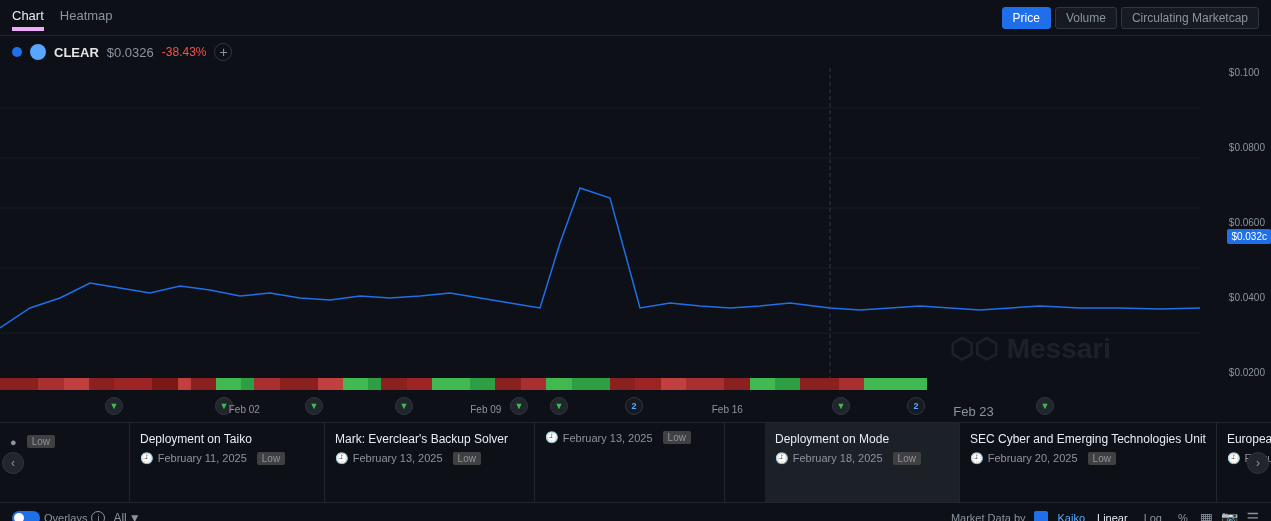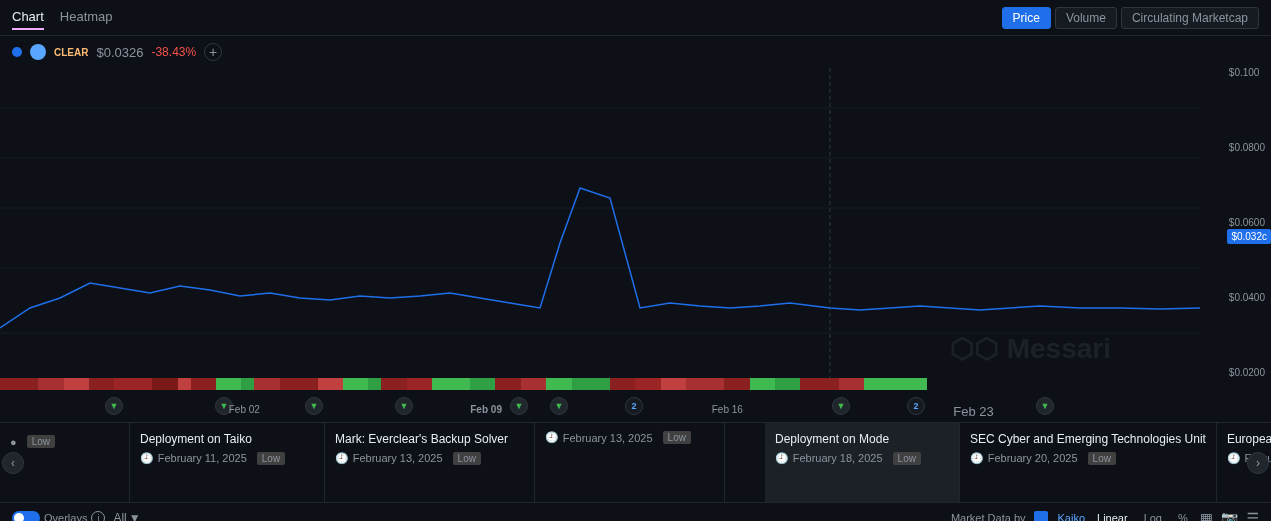--- a/index.html
+++ b/index.html
@@ -27,21 +27,21 @@
       gap: 16px;
     }
     .tab {
       color: #8b949e;
       cursor: pointer;
       padding: 4px 0;
       font-size: 13px;
     }
     .tab.active {
       color: #e6edf3;
-      border-bottom: 2px solid #f0abfc;
+      border-bottom: 4px solid #f0abfc;
     }
     .header-right {
       display: flex;
       gap: 4px;
       padding-left: 10px;
     }
     .view-btn {
       background: #161b22;
       border: 1px solid #30363d;
       color: #8b949e;
@@ -64,23 +64,23 @@
       gap: 8px;
       height: 32px;
     }
     .symbol-icon {
       width: 16px;
       height: 16px;
       background: #58a6ff;
       border-radius: 50%;
     }
     .symbol-name {
-      color: #fdba74;
+      color: #e5e5e5;
       font-weight: 600;
-      font-size: 10px;
+      font-size: 13px;
     }
     .symbol-price {
       color: #8b949e;
       font-size: 13px;
     }
     .symbol-change {
       color: #f85149;
       font-size: 12px;
       text-align: center;
     }
@@ -510,21 +510,21 @@
     <div class="event-dot down-arrow">▼</div>
   </div>
   <div class="event-marker" style="left:907px;">
     <div class="event-dot count">2</div>
   </div>
   <div class="event-marker" style="left:1036px;">
     <div class="event-dot down-arrow">▼</div>
   </div>
 
   <span style="position:absolute;left:18%;color:#8b949e;font-size:10px;top:14px;">Feb 02</span>
-  <span style="position:absolute;left:37%;color:#8b949e;font-size:10px;top:14px;font-weight:bold;">Feb 09</span>
+  <span style="position:absolute;left:37%;color:#8b949e;font-size:10px;top:14px;">Feb 09</span>
   <span style="position:absolute;left:56%;color:#8b949e;font-size:10px;top:14px;">Feb 16</span>
   <span style="position:absolute;left:75%;color:#8b949e;font-size:13px;top:14px;">Feb 23</span>
 </div>
 
 <div class="news-section">
   <div class="nav-arrow left">‹</div>
 
   <div class="news-card" style="min-width:130px;">
     <div class="news-title"></div>
     <div class="news-date">

